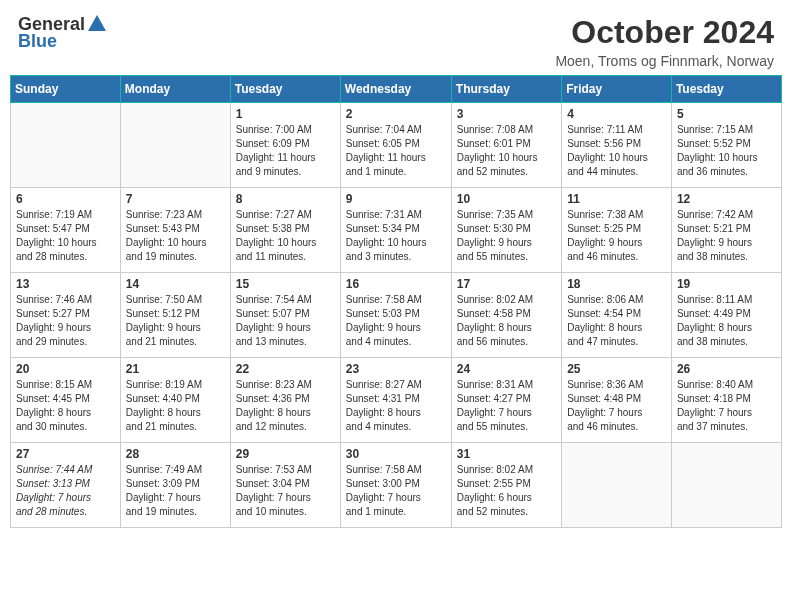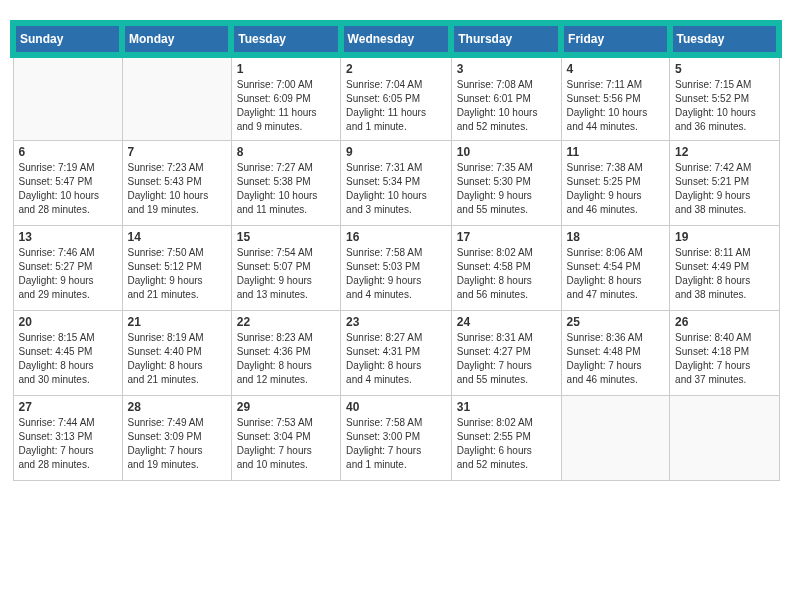--- a/index.html
+++ b/index.html
@@ -42,21 +42,21 @@
       border-collapse: collapse;
       margin: 0;
       font-size: 10.5px;
     }
     .calendar th {
       background-color: #2c6fad;
       color: #fff;
       padding: 6px 4px;
       text-align: left;
       font-size: 12px;
-      border: 6px solid #14b8a6;
+      border: 1px solid #14b8a6;
     }
     .calendar td {
       border: 1px solid #ccc;
       vertical-align: top;
       padding: 4px 5px;
       width: 113px;
       min-height: 80px;
       background: #fff;
     }
     .calendar td.empty {
@@ -77,20 +77,33 @@
       height: 85px;
     }
     .calendar-wrapper {
       padding: 0 10px 10px 10px;
     }
   </style>
 </head>
 <body>
 
 <div class="header">
+  <div class="logo">
+    <div class="logo-row">
+      <span style="font-size:18px;font-weight:bold;color:#333;">General</span>
+      <svg width="22" height="22" viewBox="0 0 22 22" style="margin-left:1px;margin-top:-2px;">
+        <polygon points="11,2 20,18 2,18" fill="#2c6fad"></polygon>
+      </svg>
+    </div>
+    <span style="font-size:18px;font-weight:bold;color:#2c6fad;margin-top:-4px;">Blue</span>
+  </div>
+  <div class="title-section">
+    <div class="month-title">October 2024</div>
+    <div class="location-title">Moen, Troms og Finnmark, Norway</div>
+  </div>
 </div>
 
 <div class="calendar-wrapper">
   <table class="calendar">
     <thead>
       <tr>
         <th>Sunday</th>
         <th>Monday</th>
         <th>Tuesday</th>
         <th>Wednesday</th>
@@ -288,41 +301,41 @@
             <div class="day-number">26</div>
             <div class="day-info" style="white-space: pre-line;">Sunrise: 8:40 AM
 Sunset: 4:18 PM
 Daylight: 7 hours
 and 37 minutes.</div>
           </td>
         </tr>
         <tr class="week-row">
           <td>
             <div class="day-number">27</div>
-            <div class="day-info" style="white-space: pre-line;">Sunrise: 7:44 AM
+            <div class="day-info" style="white-space: pre-line; font-style: italic;">Sunrise: 7:44 AM
 Sunset: 3:13 PM
 Daylight: 7 hours
 and 28 minutes.</div>
           </td>
           <td>
             <div class="day-number">28</div>
             <div class="day-info" style="white-space: pre-line;">Sunrise: 7:49 AM
 Sunset: 3:09 PM
 Daylight: 7 hours
 and 19 minutes.</div>
           </td>
           <td>
             <div class="day-number">29</div>
             <div class="day-info" style="white-space: pre-line;">Sunrise: 7:53 AM
 Sunset: 3:04 PM
 Daylight: 7 hours
 and 10 minutes.</div>
           </td>
           <td>
-            <div class="day-number">40</div>
+            <div class="day-number">30</div>
             <div class="day-info" style="white-space: pre-line;">Sunrise: 7:58 AM
 Sunset: 3:00 PM
 Daylight: 7 hours
 and 1 minute.</div>
           </td>
           <td>
             <div class="day-number">31</div>
             <div class="day-info" style="white-space: pre-line;">Sunrise: 8:02 AM
 Sunset: 2:55 PM
 Daylight: 6 hours

